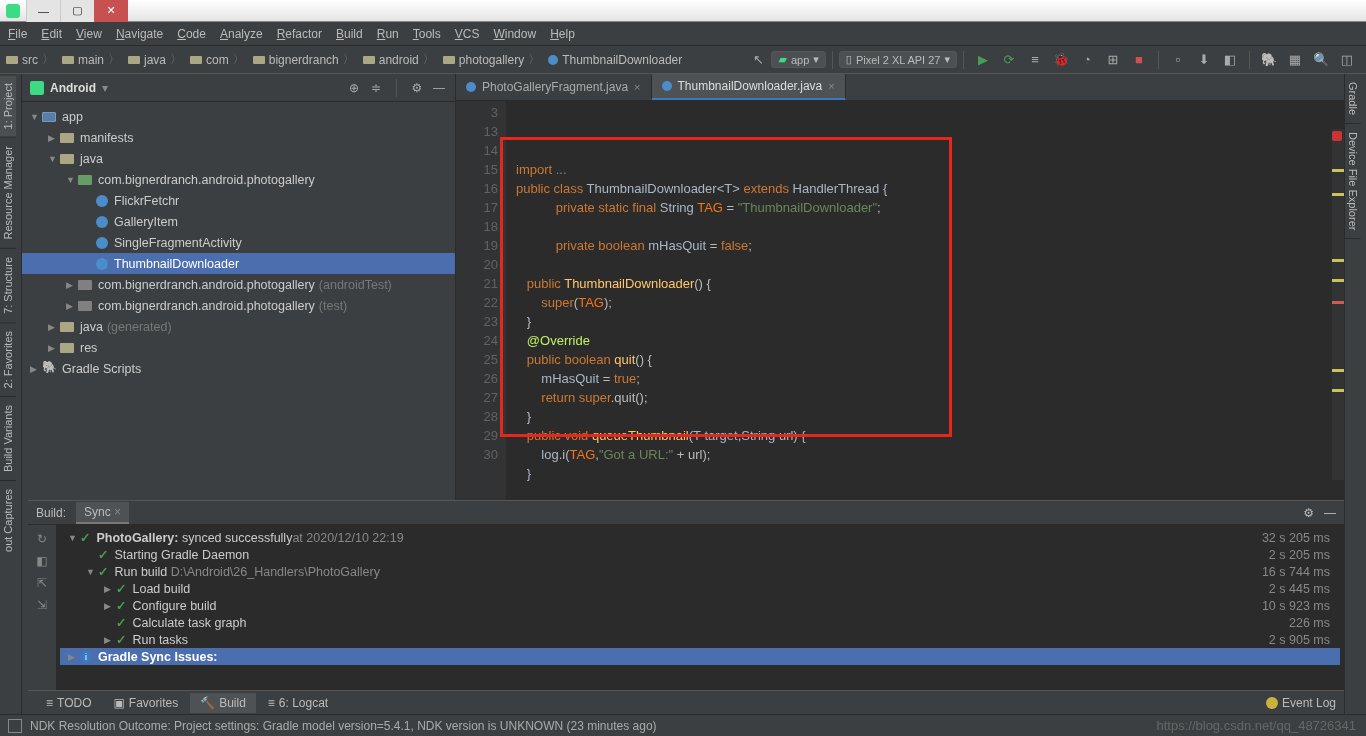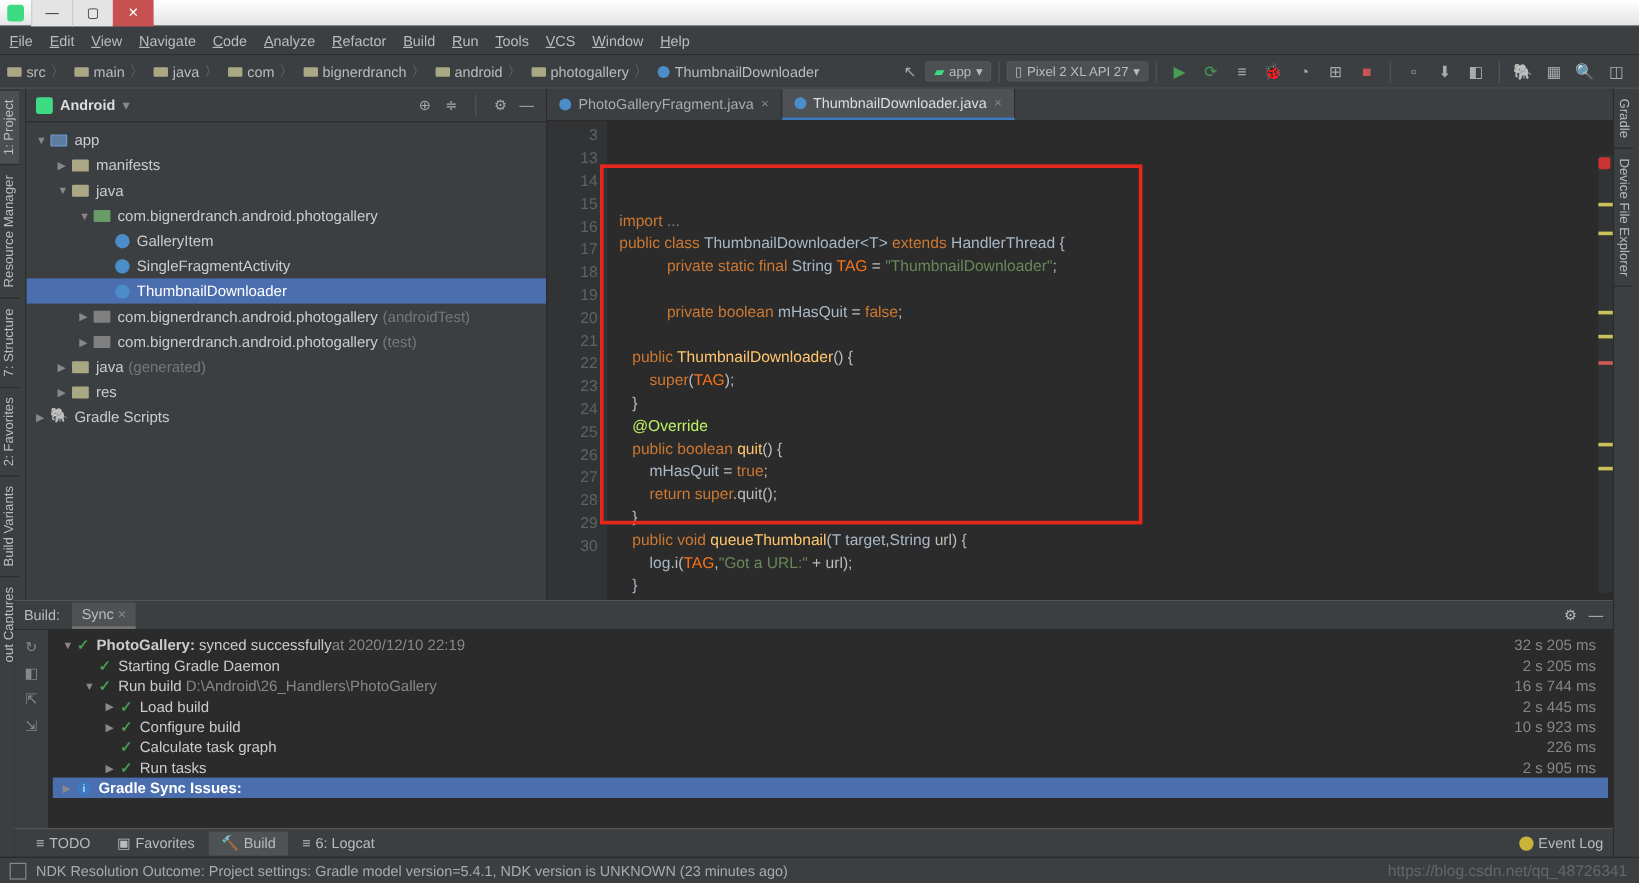--- a/index.html
+++ b/index.html
@@ -68,38 +68,38 @@
 
 
 .editor { flex:1; display:flex; flex-direction:column; background:#2b2b2b; }
 .tabs { height:28px; background:#3c3f41; display:flex; align-items:center; border-bottom:1px solid #2b2b2b; }
 .tab { padding: 5px 10px; background:#3c3f41; color:#aaa; display:flex; align-items:center; gap:6px; font-size:12px; border-right:1px solid #2b2b2b; }
 .tab .c-icon { width:10px; height:10px; border-radius:50%; background:#4a8dc9; }
 .tab.active { background:#4e5254; color:#ddd; border-bottom:2px solid #3c7abf; }
 .tab .x { color:#888; font-size:11px; }
 .code-area { flex:1; display:flex; background:#2b2b2b; position:relative; font-family:Consolas,monospace; font-size:13px; }
 .gutter { width:50px; background:#313335; color:#606366; text-align:right; padding:2px 8px 2px 0; line-height:19px; }
-.code { flex:1; padding:16px 0 2px 10px; line-height:19px; white-space:pre; position:relative; }
+.code { flex:1; padding:2px 0 2px 10px; line-height:19px; white-space:pre; position:relative; }
 .code .kw { color:#cc7832; }
 .code .str { color:#6a8759; }
 .code .it { color:#f97316; }
 .code .fn { color:#ffc66d; }
 .code .type { color:#a9b7c6; }
 .code .ann { color:#bef264; }
 .code .cm { color:#808080; }
 .code .decl { color:#a9b7c6; }
 .redbox { position:absolute; border:3px solid #e8271c; pointer-events:none; }
 .editor-footer { height:24px; background:#3c3f41; border-top:1px solid #2b2b2b; display:flex; align-items:center; padding-left:60px; gap:8px; color:#bbb; font-size:12.5px; }
 .err-stripe { position:absolute; right:0; top:28px; width:12px; bottom:24px; background:#313335; }
 .err-mark { position:absolute; right:0; width:12px; height:3px; background:#cbc35a; }
 .err-mark.red { background:#cc5b52; }
 .err-badge { position:absolute; top:2px; right:2px; width:10px; height:10px; background:#cc3333; border-radius:2px; }
 
 
-.build-panel { position:absolute; left:12px; right:22px; bottom:22px; height:214px; background:#2b2b2b; border-top:1px solid #555; display:flex; flex-direction:column; }
+.build-panel { position:absolute; left:28px; right:22px; bottom:22px; height:214px; background:#2b2b2b; border-top:1px solid #555; display:flex; flex-direction:column; }
 .build-header { height:24px; background:#3c3f41; border-bottom:1px solid #2b2b2b; display:flex; align-items:center; padding:0 8px; gap:10px; }
 .build-tab { padding:3px 8px; font-size:12px; color:#bbb; }
 .build-tab.active { background:#4e5254; border-bottom:2px solid #777; }
 .build-header .spacer { flex:1; }
 .build-body { flex:1; display:flex; }
 .build-side { width:28px; background:#3c3f41; display:flex; flex-direction:column; align-items:center; gap:6px; padding-top:6px; }
 .build-side .si { width:16px; height:16px; color:#888; font-size:12px; display:flex; align-items:center; justify-content:center; }
 .build-tree { flex:1; font-size:12.5px; padding:4px; font-family:"Segoe UI"; overflow:hidden; }
 .bt-row { display:flex; align-items:center; height:17px; }
 .bt-row .arrow { width:12px; color:#888; font-size:9px; }
@@ -268,20 +268,25 @@
           <span class="label">java</span>
         </div>
         <div class="tree-item" style="padding-left: 44px;">
           <span class="arrow">▼</span>
           <div class="icon pkg"></div>
           <span class="label">com.bignerdranch.android.photogallery</span>
         </div>
         <div class="tree-item" style="padding-left: 62px;">
           <span class="arrow"></span>
           <div class="icon class"></div>
+          <span class="label">FlickrFetchr</span>
+        </div>
+        <div class="tree-item" style="padding-left: 62px;">
+          <span class="arrow"></span>
+          <div class="icon class"></div>
           <span class="label">GalleryItem</span>
         </div>
         <div class="tree-item" style="padding-left: 62px;">
           <span class="arrow"></span>
           <div class="icon class"></div>
           <span class="label">SingleFragmentActivity</span>
         </div>
         <div class="tree-item selected" style="padding-left: 62px;">
           <span class="arrow"></span>
           <div class="icon class"></div>

